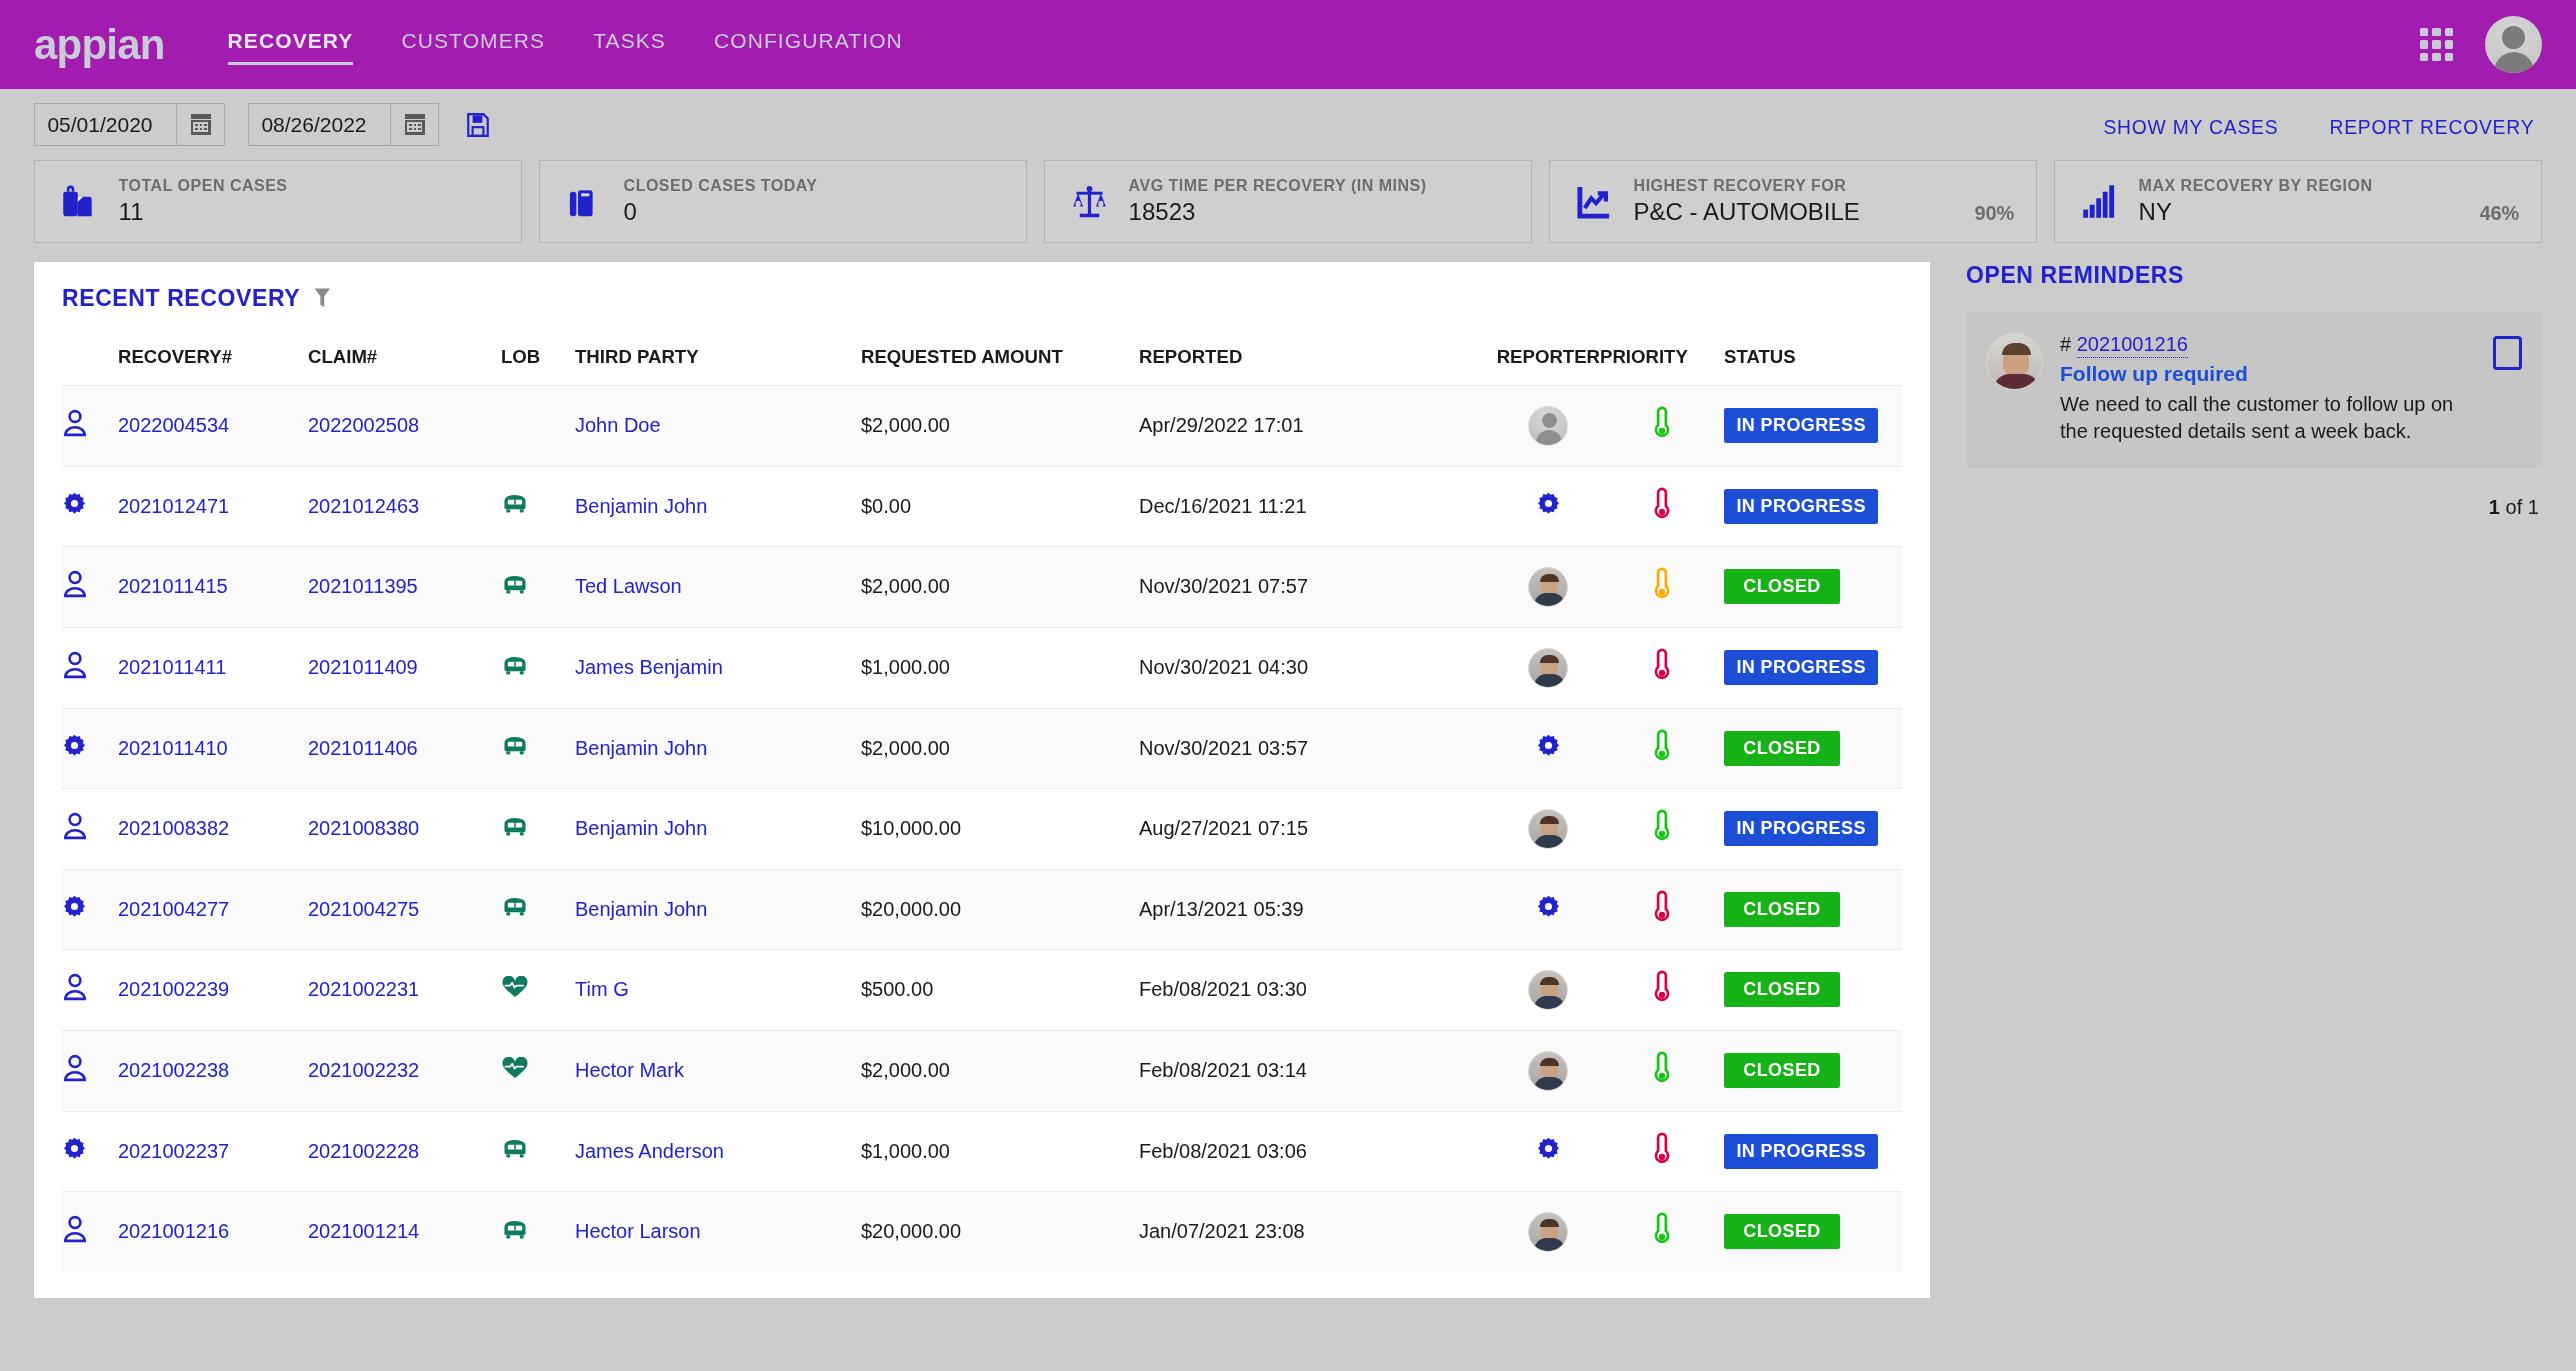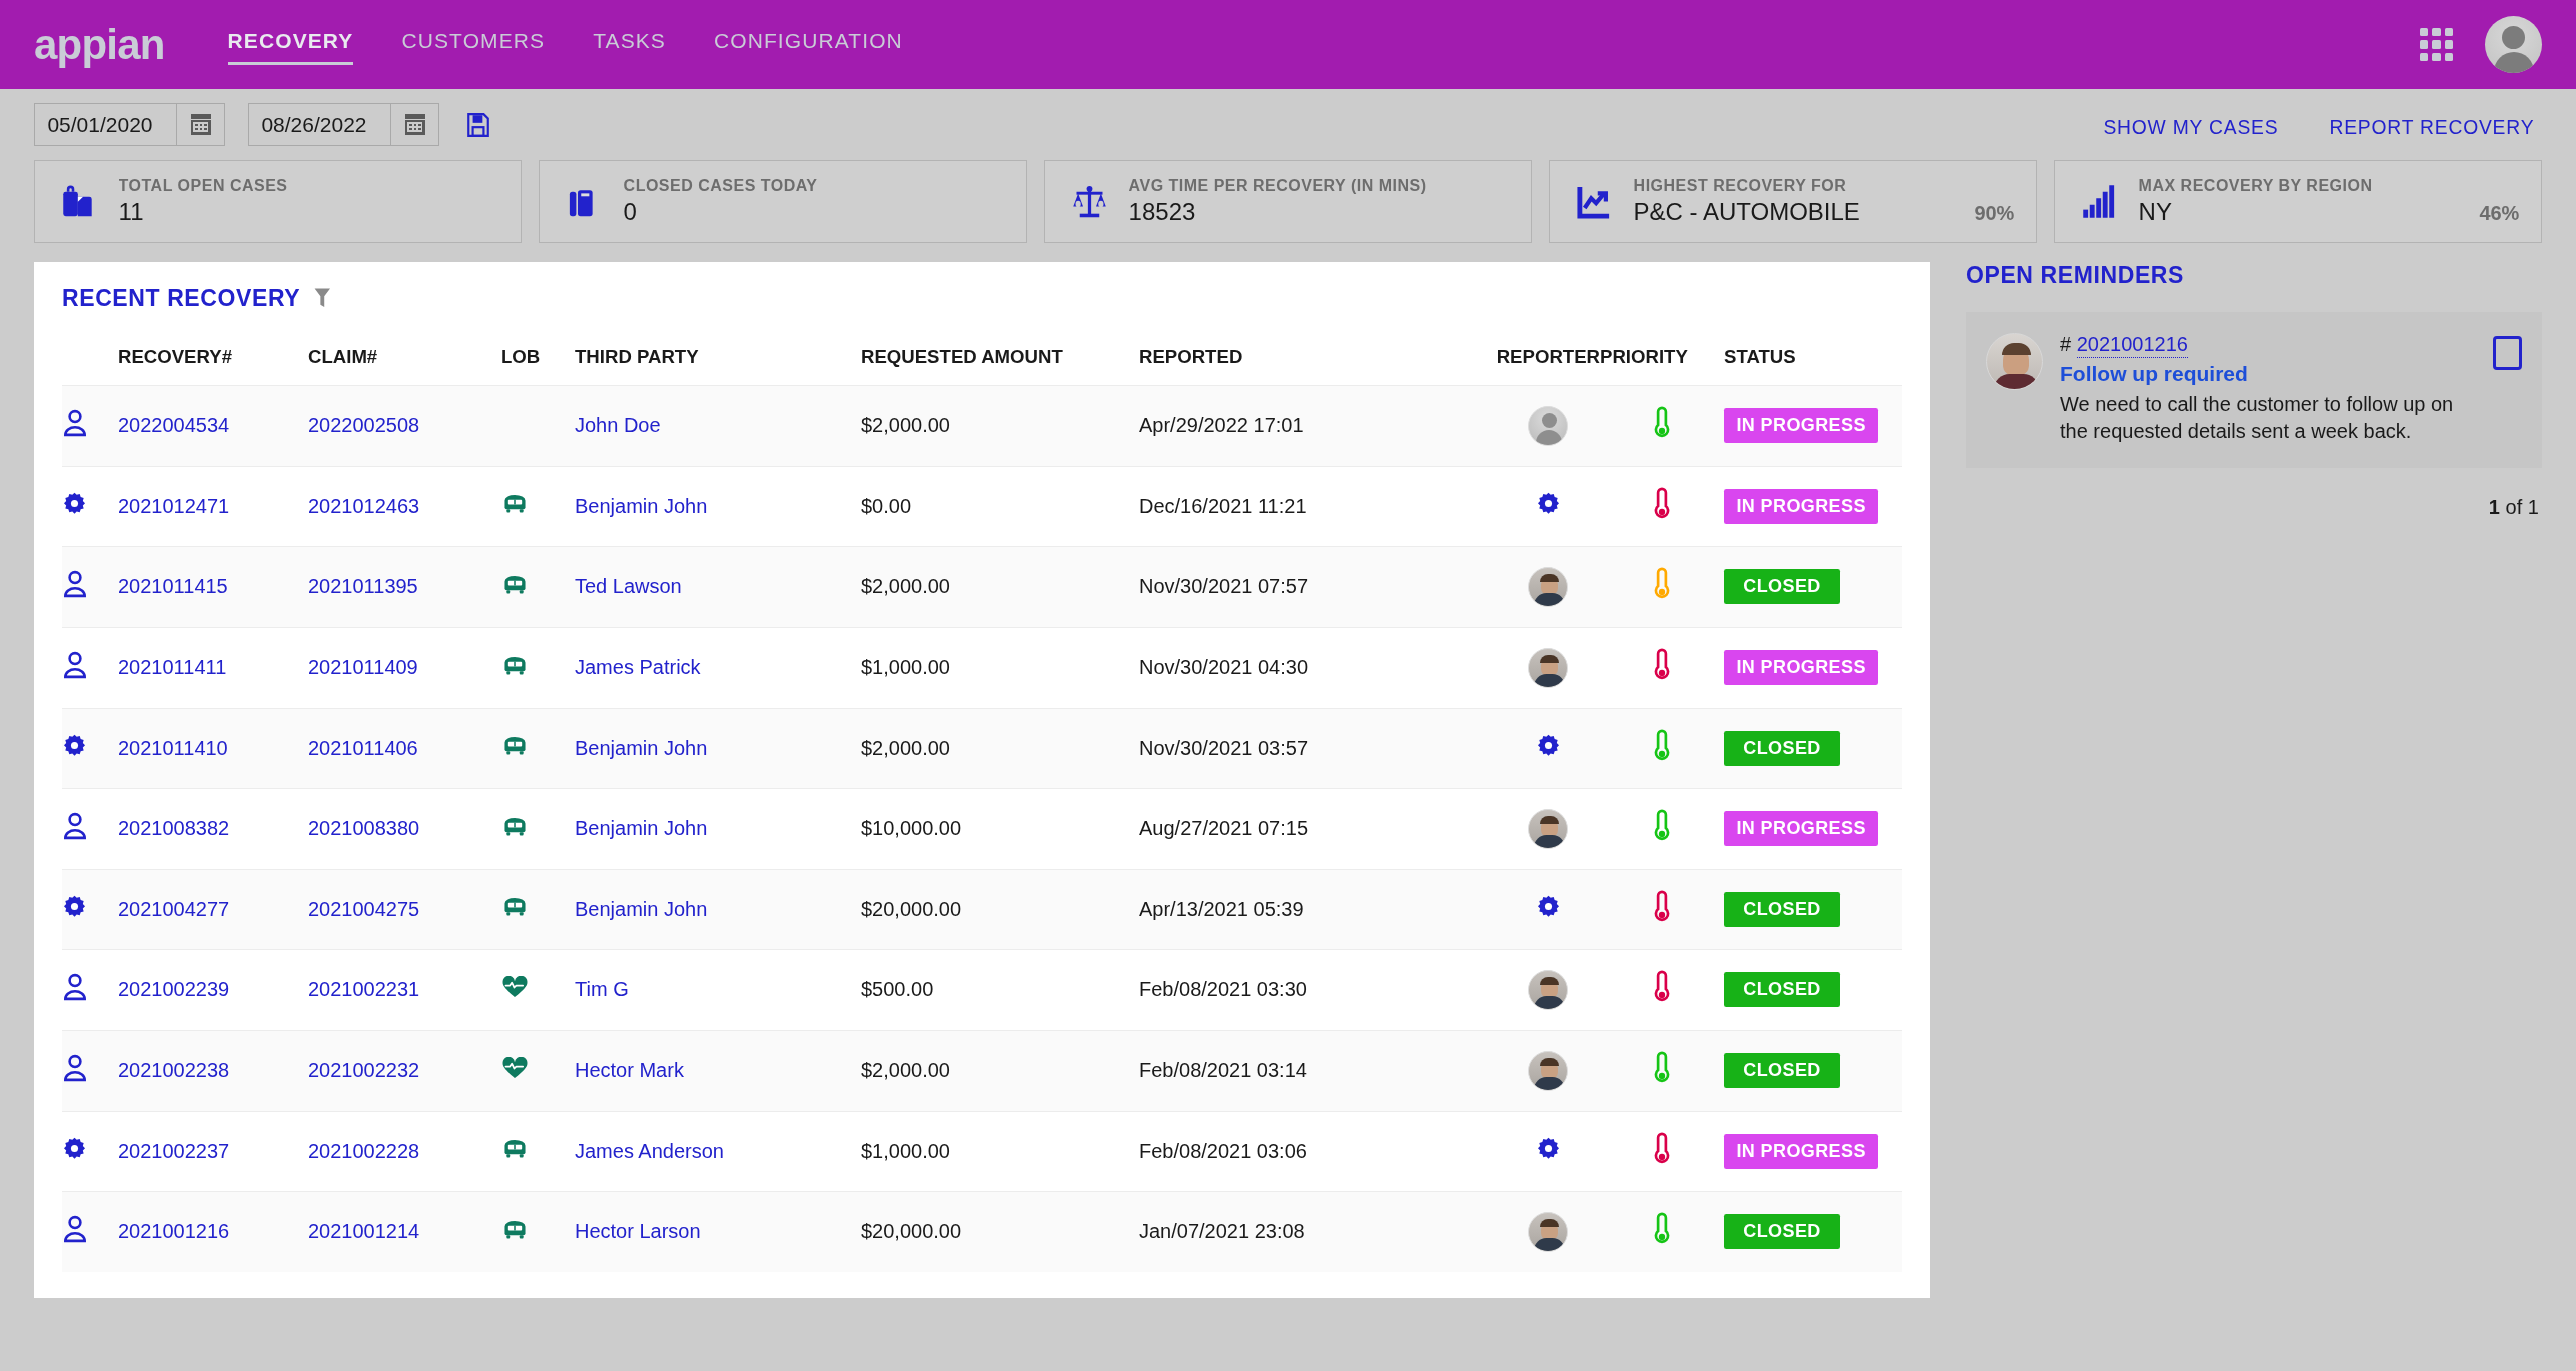--- a/index.html
+++ b/index.html
@@ -129,21 +129,21 @@
   .c-pri   { width: 124px; text-align: center; }
   .c-sts   { width: 178px; }
   th.c-amt { text-align: right; padding-right: 23px !important; }
   th.c-rep, th.c-pri { text-align: center; }
   .lnk { color: #2222cc; cursor: pointer; }
   .badge {
     display: inline-block; color: #fff; font-size: 18px; font-weight: 700;
     padding: 7px 12.4px; letter-spacing: 0.4px; border-radius: 2.3px; min-width: 116px;
     text-align: center;
   }
-  .badge.inprogress { background: #d946ef; }
+  .badge.inprogress { background: #1d4ed8; }
   .badge.closed { background: #17b217; }
 
   .row-avatar {
     width: 40px; height: 40px; border-radius: 50%; display: inline-block;
     background: radial-gradient(circle at 50% 30%, #dcdcdc, #b8b8b8);
     position: relative; overflow: hidden; vertical-align: middle;
     border: 0.8px solid #dddddd;
   }
   .row-avatar.generic::before {
     content:""; position:absolute; width:15.5px; height:15.5px; border-radius:50%;
@@ -451,21 +451,21 @@
               </svg></td>
             <td class="c-rec"><span class="lnk">2021011411</span></td>
             <td class="c-clm"><span class="lnk">2021011409</span></td>
             <td class="c-lob"><svg width="28" height="23" viewBox="0 0 28 24">
     <path d="M3 9 a11 6 0 0 1 22 0 v7 a2 2 0 0 1-2 2 H5 a2 2 0 0 1-2-2 z" fill="#0e7a5f"></path>
     <rect x="6.5" y="8" width="15" height="5" rx="1" fill="#ffffff"></rect>
     <rect x="13.2" y="8" width="1.6" height="5" fill="#0e7a5f"></rect>
     <rect x="5" y="18" width="4" height="3.4" rx="1" fill="#0e7a5f"></rect>
     <rect x="19" y="18" width="4" height="3.4" rx="1" fill="#0e7a5f"></rect>
               </svg></td>
-            <td class="c-tp"><span class="lnk">James Patrick</span></td>
+            <td class="c-tp"><span class="lnk">James Benjamin</span></td>
             <td class="c-amt">$1,000.00</td>
             <td class="c-rpt">Nov/30/2021 04:30</td>
             <td class="c-rep"><span class="row-avatar photo"><span class="hair"></span></span></td>
             <td class="c-pri"><svg width="20" height="34" viewBox="0 0 16 28">
     <path d="M8 1.5 a3.2 3.2 0 0 1 3.2 3.2 v11 a5 5 0 1 1-6.4 0 v-11 A3.2 3.2 0 0 1 8 1.5 z" fill="none" stroke="#d9004a" stroke-width="2.2"></path>
     <circle cx="8" cy="20.6" r="2.6" fill="#d9004a"></circle>
               </svg></td>
             <td class="c-sts"><span class="badge inprogress">IN PROGRESS</span></td>
           </tr>
           <tr class="zebra">

